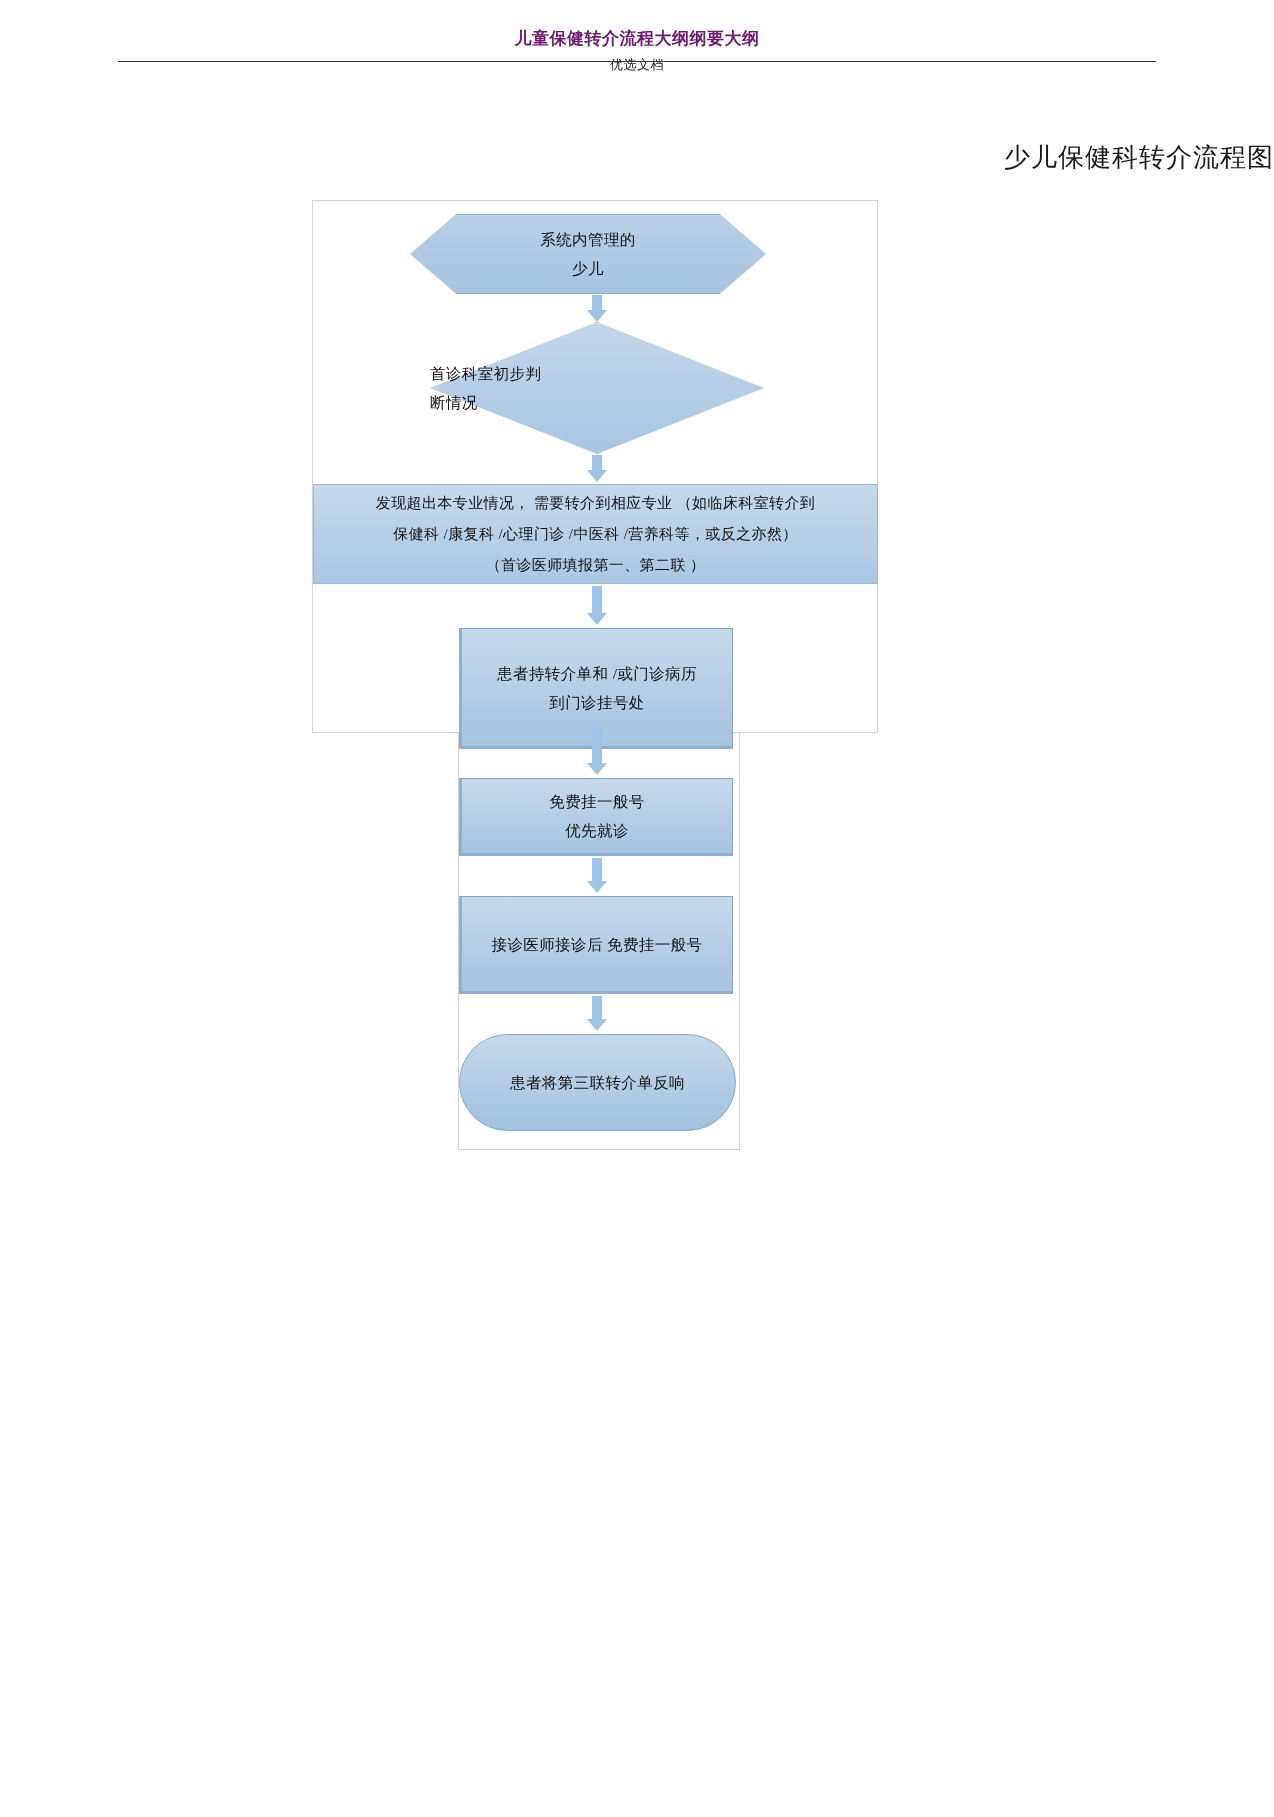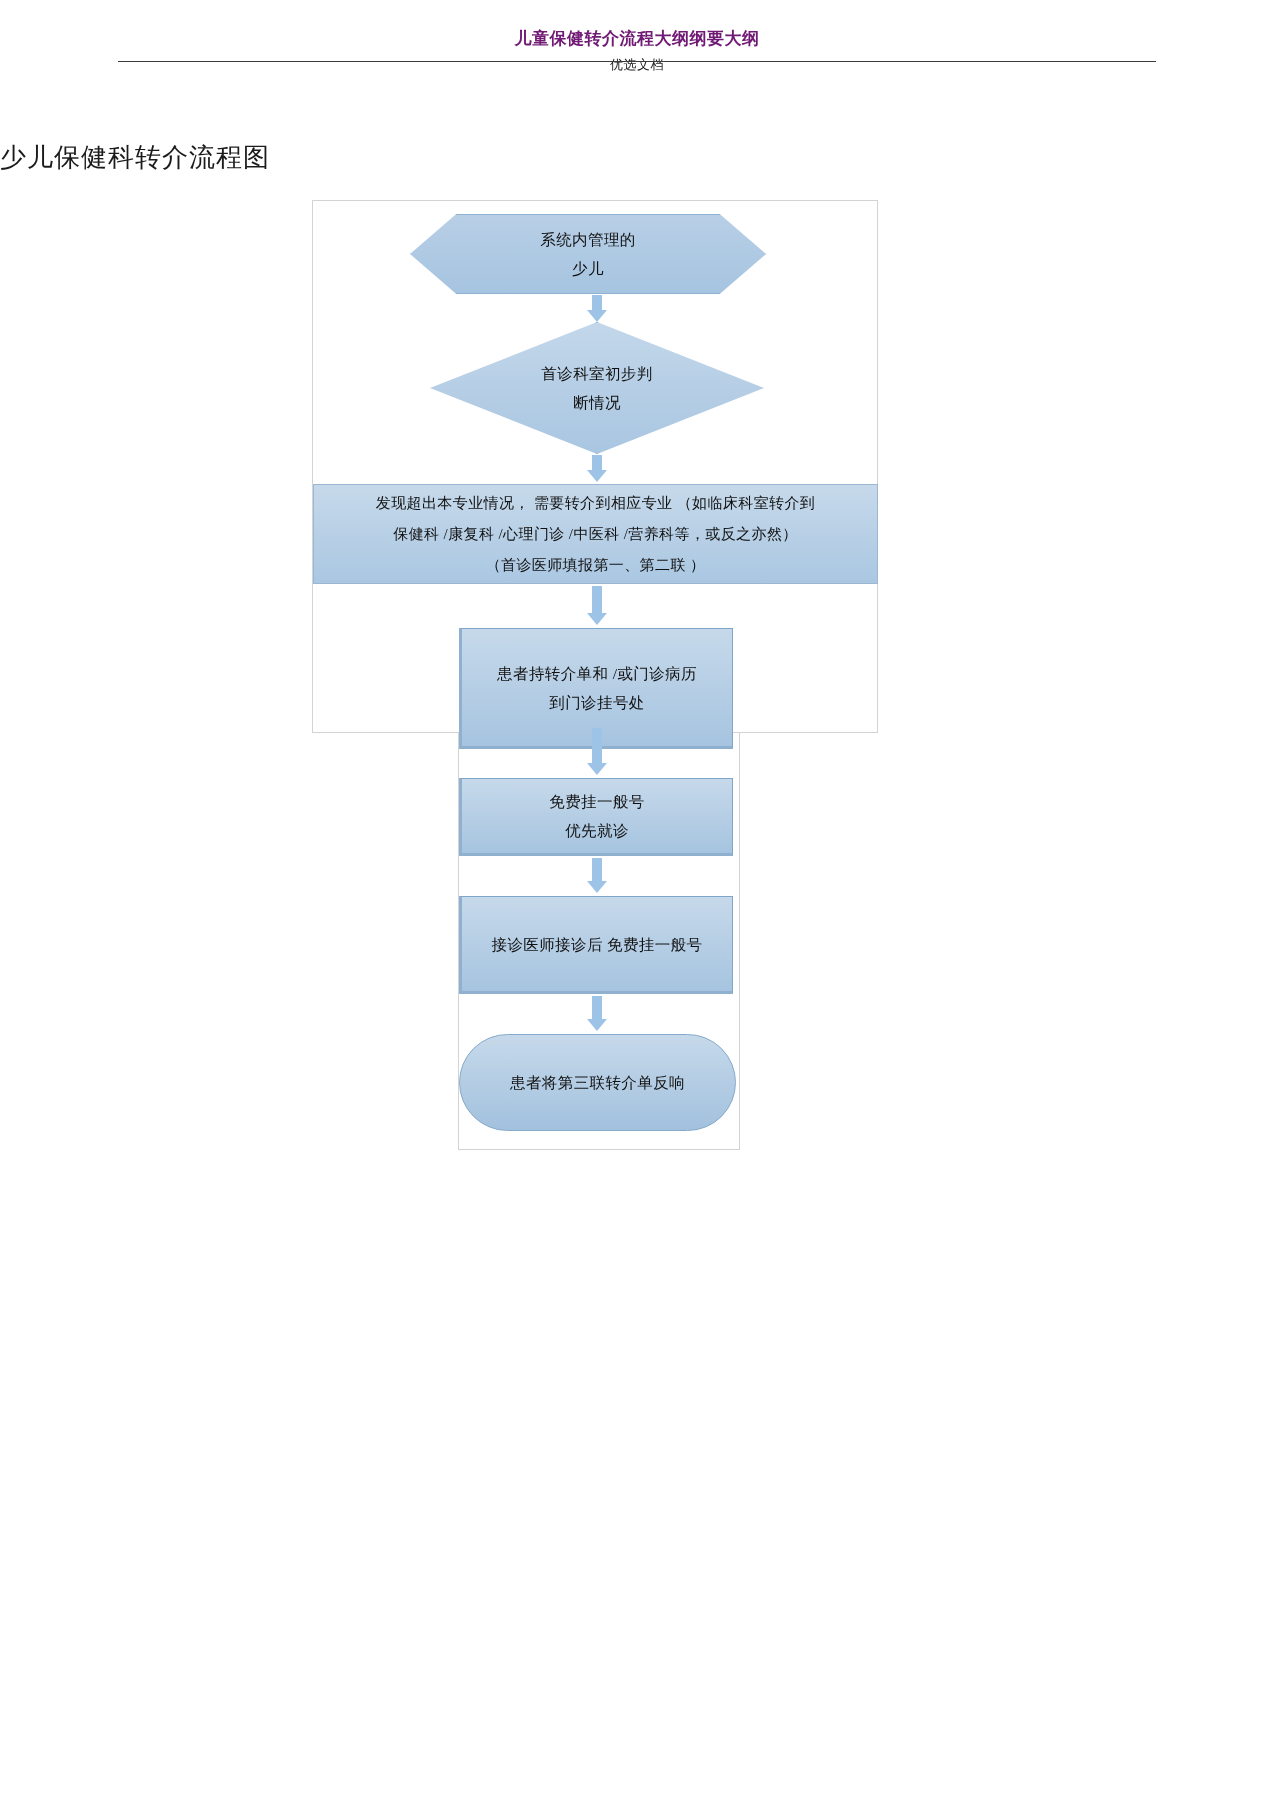--- a/index.html
+++ b/index.html
@@ -45,21 +45,21 @@
     height: 0;
     border-top: 1.5px solid #3b3b3b;
   }
 
   
   .doc-title {
     position: absolute;
     top: 140px;
     left: 0;
     width: 1274px;
-    text-align: left;
+    text-align: right;
     font-size: 26px;
     letter-spacing: 1px;
     color: #1b1b1b;
   }
 
   
   .chart-canvas {
     position: absolute;
     top: 200px;
     left: 312px;
@@ -81,21 +81,21 @@
     box-sizing: border-box;
   }
 
   .node {
     position: absolute;
     box-sizing: border-box;
     display: flex;
     flex-direction: column;
     align-items: center;
     justify-content: center;
-    text-align: center;
+    text-align: left;
     color: #111111;
     font-size: 15.5px;
     line-height: 29px;
     letter-spacing: 0.4px;
   }
 
   
   .hexagon {
     left: 410px;
     top: 214px;

